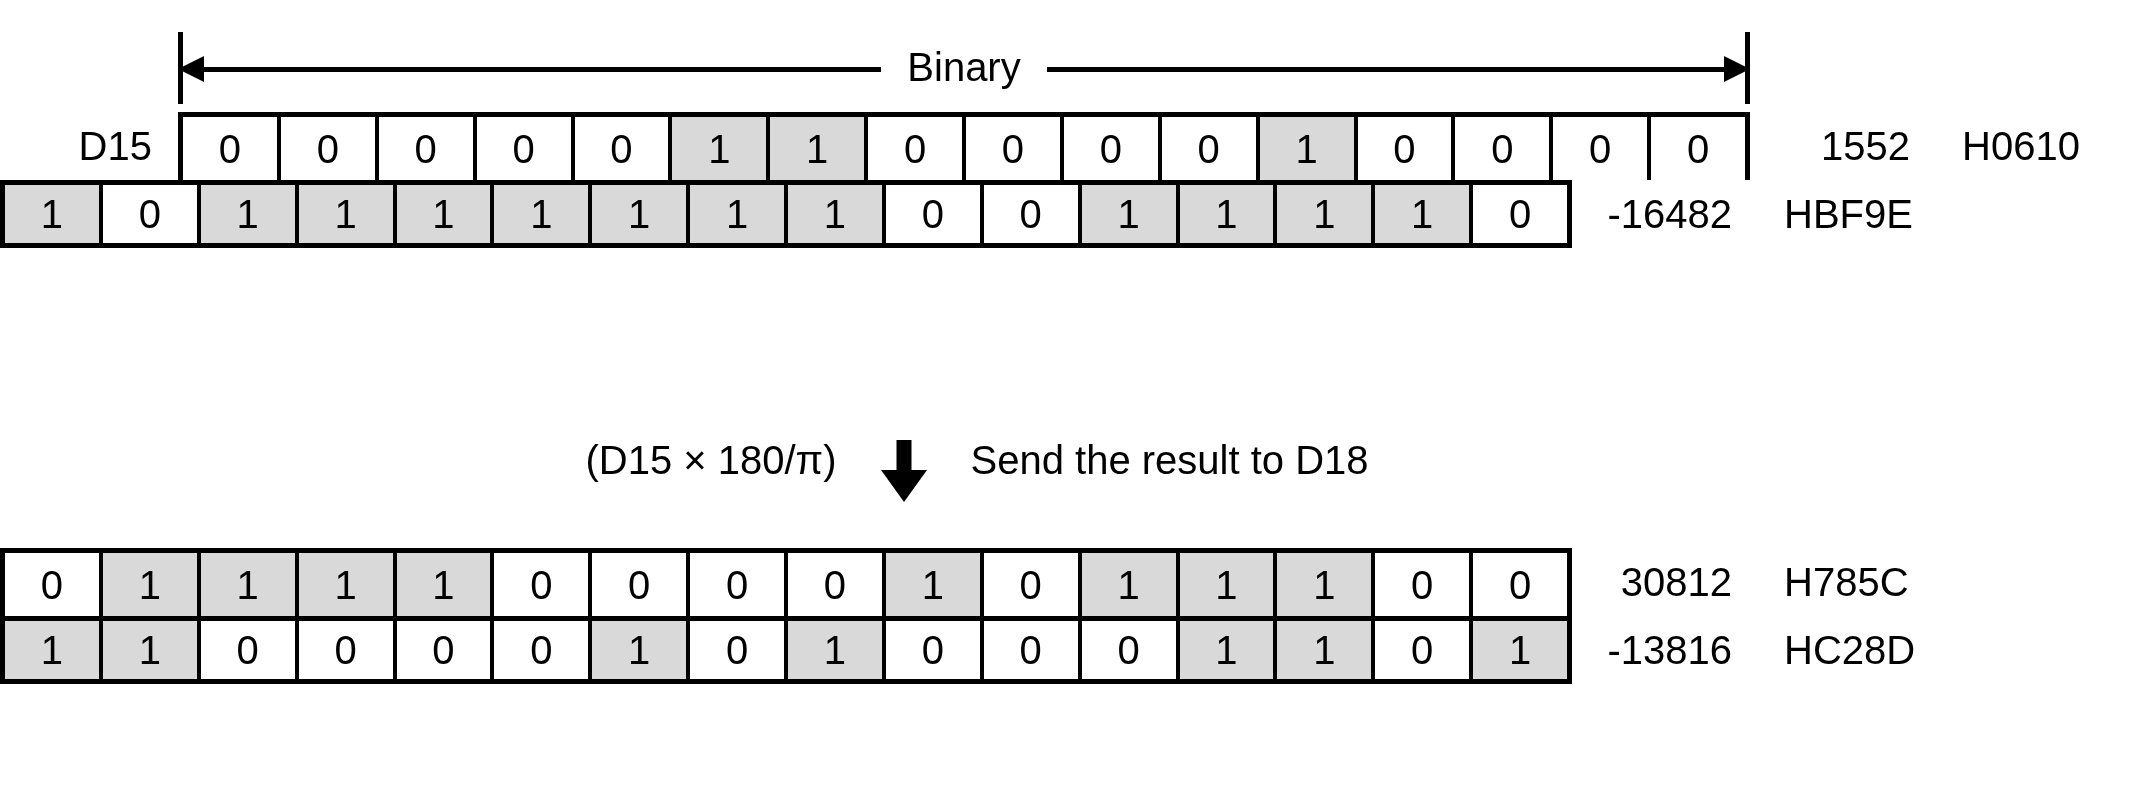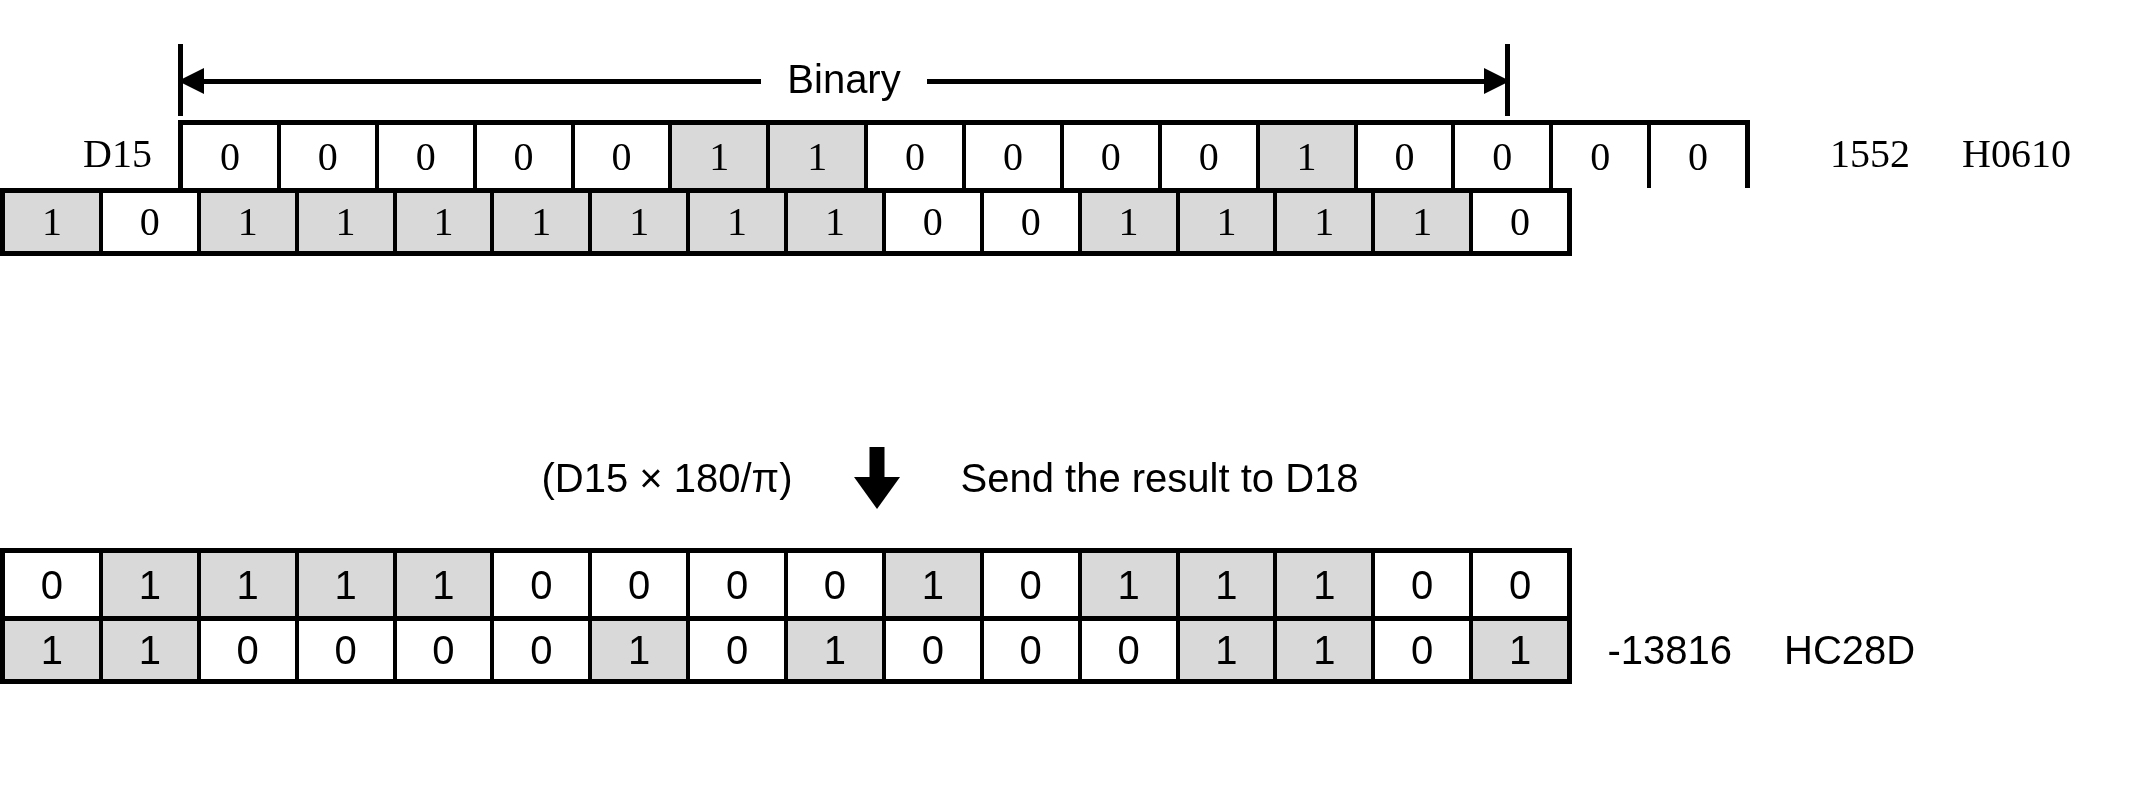--- a/index.html
+++ b/index.html
@@ -20,22 +20,22 @@
   .diagram {
     position: relative;
     width: 2152px;
     height: 792px;
   }
 
   
   .span-header {
     position: absolute;
     left: 178px;
-    top: 44px;
-    width: 1332px;
+    top: 32px;
+    width: 1572px;
     height: 72px;
   }
   .span-tick {
     position: absolute;
     top: 0;
     width: 5px;
     height: 72px;
     background: #000;
   }
   .span-tick.left  { left: 0; }
@@ -79,21 +79,21 @@
     white-space: nowrap;
     transform: translateY(-2px);
   }
 
   
   .reg-block {
     position: absolute;
     left: 0;
     width: 2152px;
   }
-  .reg-block.top    { top: 120px; font-family: Liberation Serif, serif; }
+  .reg-block.top    { top: 112px; }
   .reg-block.bottom { top: 548px; }
 
   .reg-row {
     position: relative;
     display: flex;
     align-items: stretch;
     height: 68px;
   }
   .reg-name {
     flex: 0 0 178px;
@@ -145,28 +145,28 @@
   }
   .val-hex {
     flex: 0 0 auto;
     margin-left: 52px;
     white-space: nowrap;
   }
 
   
   .op-row {
     position: absolute;
-    left: 164px;
+    left: 191px;
     top: 440px;
     width: 1572px;
     height: 76px;
     display: flex;
-    align-items: center;
+    align-items: flex-start;
     justify-content: center;
-    gap: 61px;
+    gap: 44px;
   }
   .op-formula,
   .op-text {
     font-size: 40px;
     line-height: 1;
     white-space: nowrap;
   }
   .down-arrow {
     position: relative;
     width: 46px;
@@ -255,20 +255,24 @@
         <div class="bit shaded">1</div>
         <div class="bit shaded">1</div>
         <div class="bit">0</div>
         <div class="bit">0</div>
         <div class="bit shaded">1</div>
         <div class="bit shaded">1</div>
         <div class="bit shaded">1</div>
         <div class="bit shaded">1</div>
         <div class="bit">0</div>
       </div>
+      <div class="reg-values">
+        <div class="val-dec">-16482</div>
+        <div class="val-hex">HBF9E</div>
+      </div>
     </div>
 
   </div>
 
   <div class="op-row">
     <div class="op-formula">(D15 × 180/π)</div>
     <div class="down-arrow">
       <div class="shaft"></div>
       <div class="head"></div>
     </div>
@@ -289,20 +293,24 @@
         <div class="bit">0</div>
         <div class="bit">0</div>
         <div class="bit shaded">1</div>
         <div class="bit">0</div>
         <div class="bit shaded">1</div>
         <div class="bit shaded">1</div>
         <div class="bit shaded">1</div>
         <div class="bit">0</div>
         <div class="bit">0</div>
       </div>
+      <div class="reg-values">
+        <div class="val-dec">30812</div>
+        <div class="val-hex">H785C</div>
+      </div>
     </div>
 
     <div class="reg-row last">
       <div class="bits">
         <div class="bit shaded">1</div>
         <div class="bit shaded">1</div>
         <div class="bit">0</div>
         <div class="bit">0</div>
         <div class="bit">0</div>
         <div class="bit">0</div>

